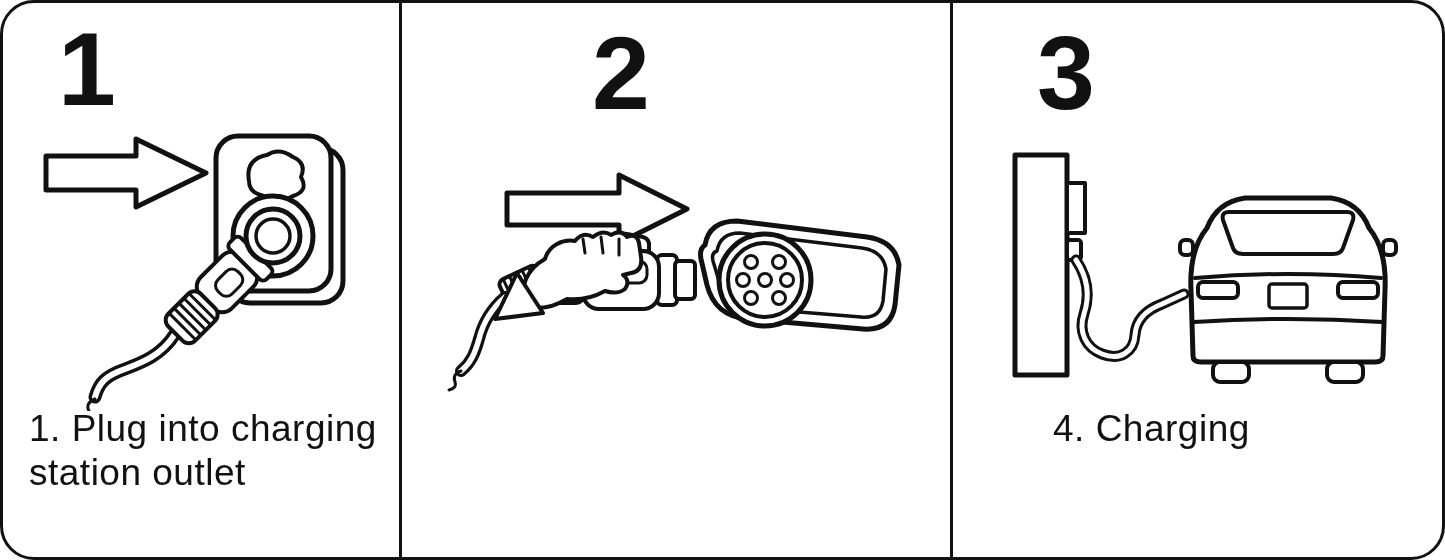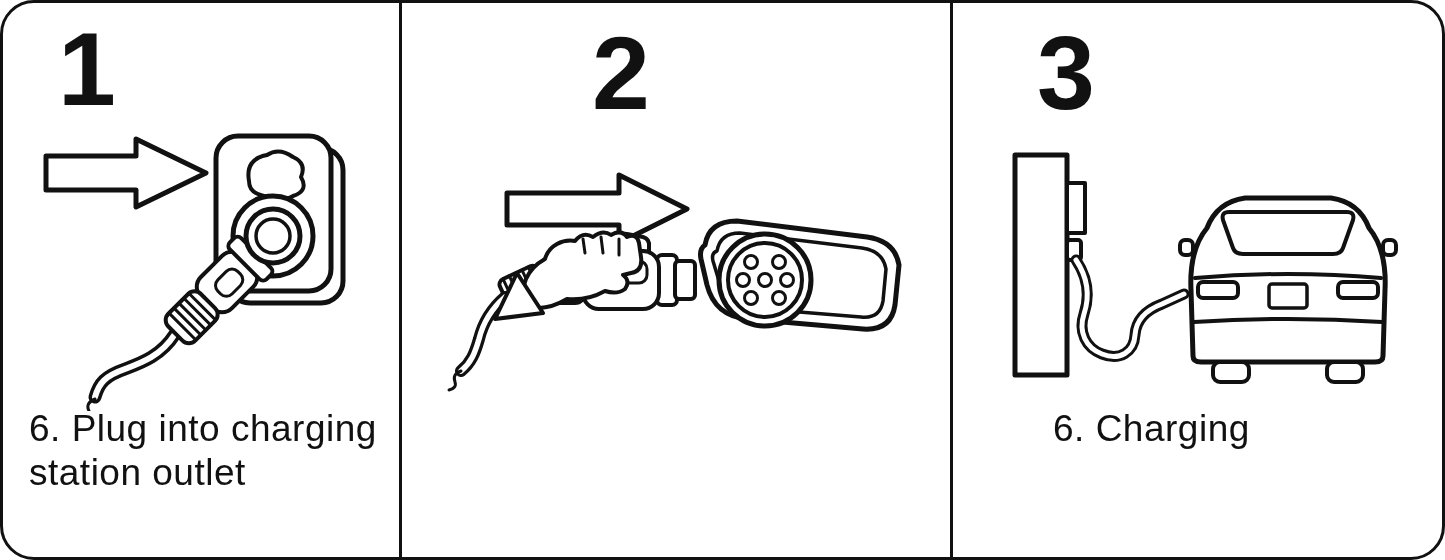--- a/index.html
+++ b/index.html
@@ -80,21 +80,21 @@
             <line x1="121" y1="-19" x2="121" y2="19"></line>
             <line x1="128" y1="-19" x2="128" y2="19"></line>
           </g>
         </g>
         <g>
           <path d="M25 45 H115 V28 L185 62 L115 96 V79 H25 Z"></path>
         </g>
       </g>
     </svg>
 
-    <div class="caption p1-cap">6. Plug into charging
+    <div class="caption p1-cap">1. Plug into charging
 station outlet</div>
   </div>
 
   <div class="panel panel-2">
     <div class="step-number p2-num">2</div>
 
     <svg class="illus illus2" viewBox="0 0 480 240" aria-hidden="true">
       <g stroke="#111" stroke-width="5" fill="#fff" stroke-linejoin="round" stroke-linecap="round">
         <g>
           <path d="M60 40 H172 V22 L240 56 L172 90 V72 H60 Z"></path>
@@ -174,16 +174,16 @@
           <rect x="281" y="156" width="38" height="24" rx="3" stroke-width="3.5"></rect>
           <path d="M206 194 Q300 188 394 194" stroke-width="4" fill="none"></path>
           <rect x="225" y="234" width="36" height="20" rx="7" stroke-width="4"></rect>
           <rect x="339" y="234" width="36" height="20" rx="7" stroke-width="4"></rect>
           <rect x="192" y="112" width="13" height="15" rx="5" stroke-width="4"></rect>
           <rect x="395" y="112" width="13" height="15" rx="5" stroke-width="4"></rect>
         </g>
       </g>
     </svg>
 
-    <div class="caption p3-cap">6. Charging</div>
+    <div class="caption p3-cap">4. Charging</div>
   </div>
 
 </div>
 
 </body></html>

